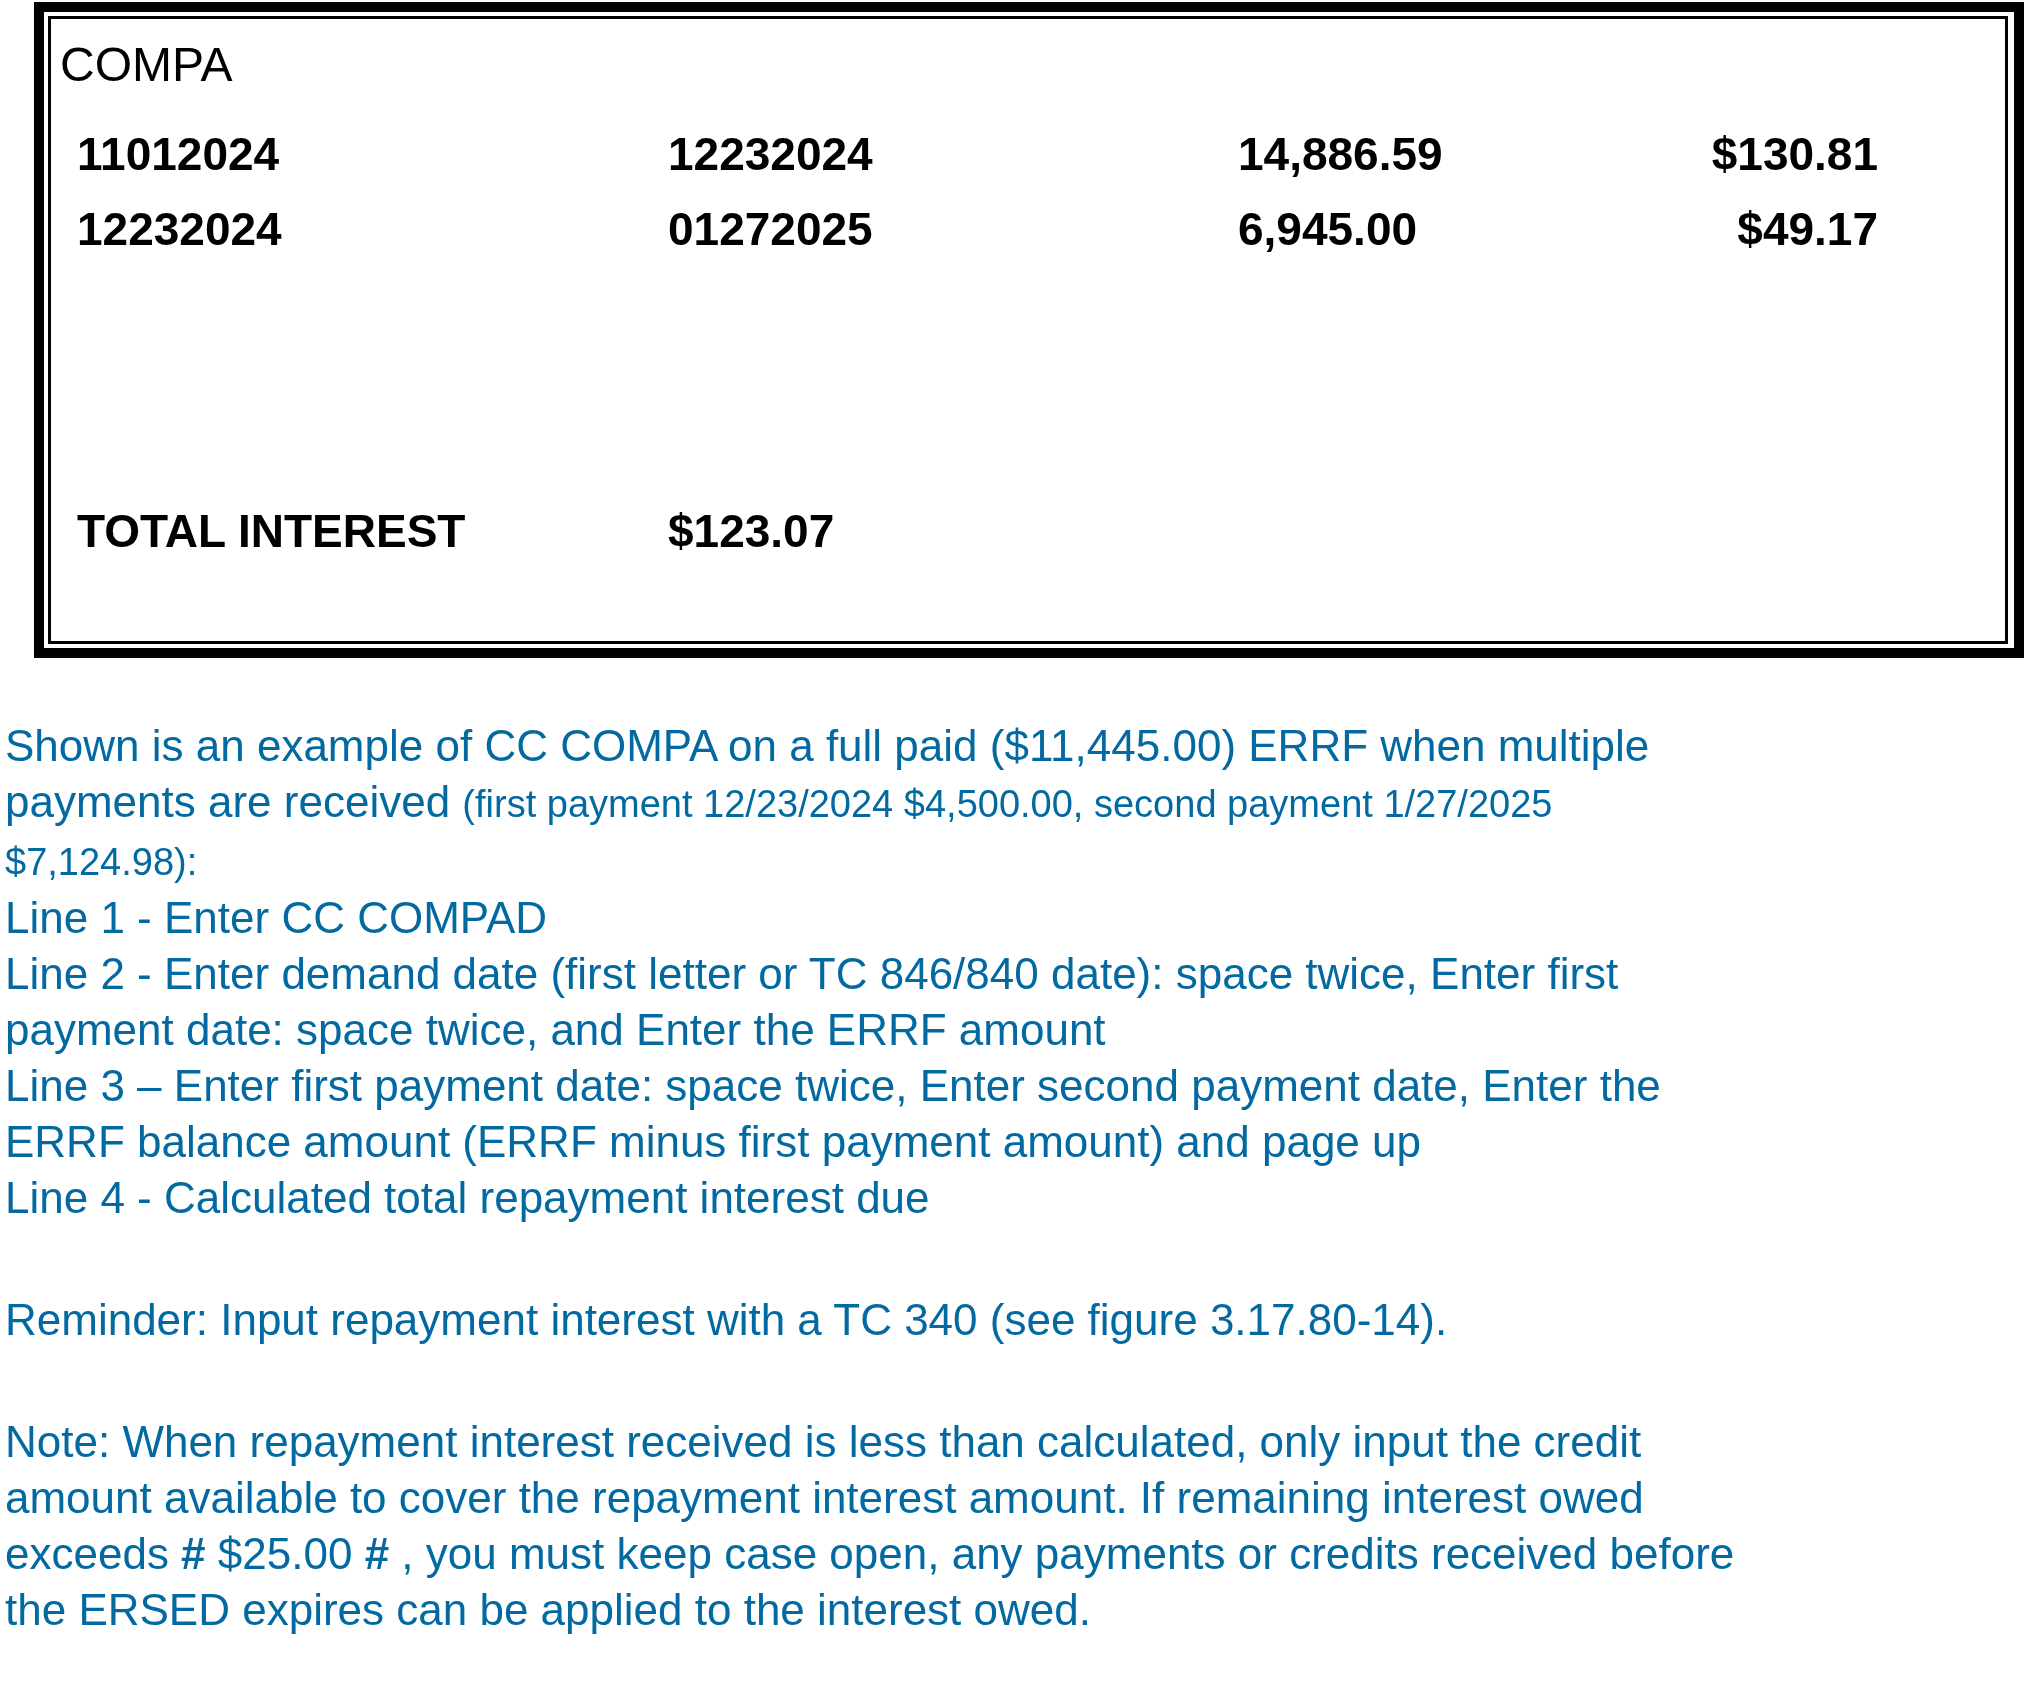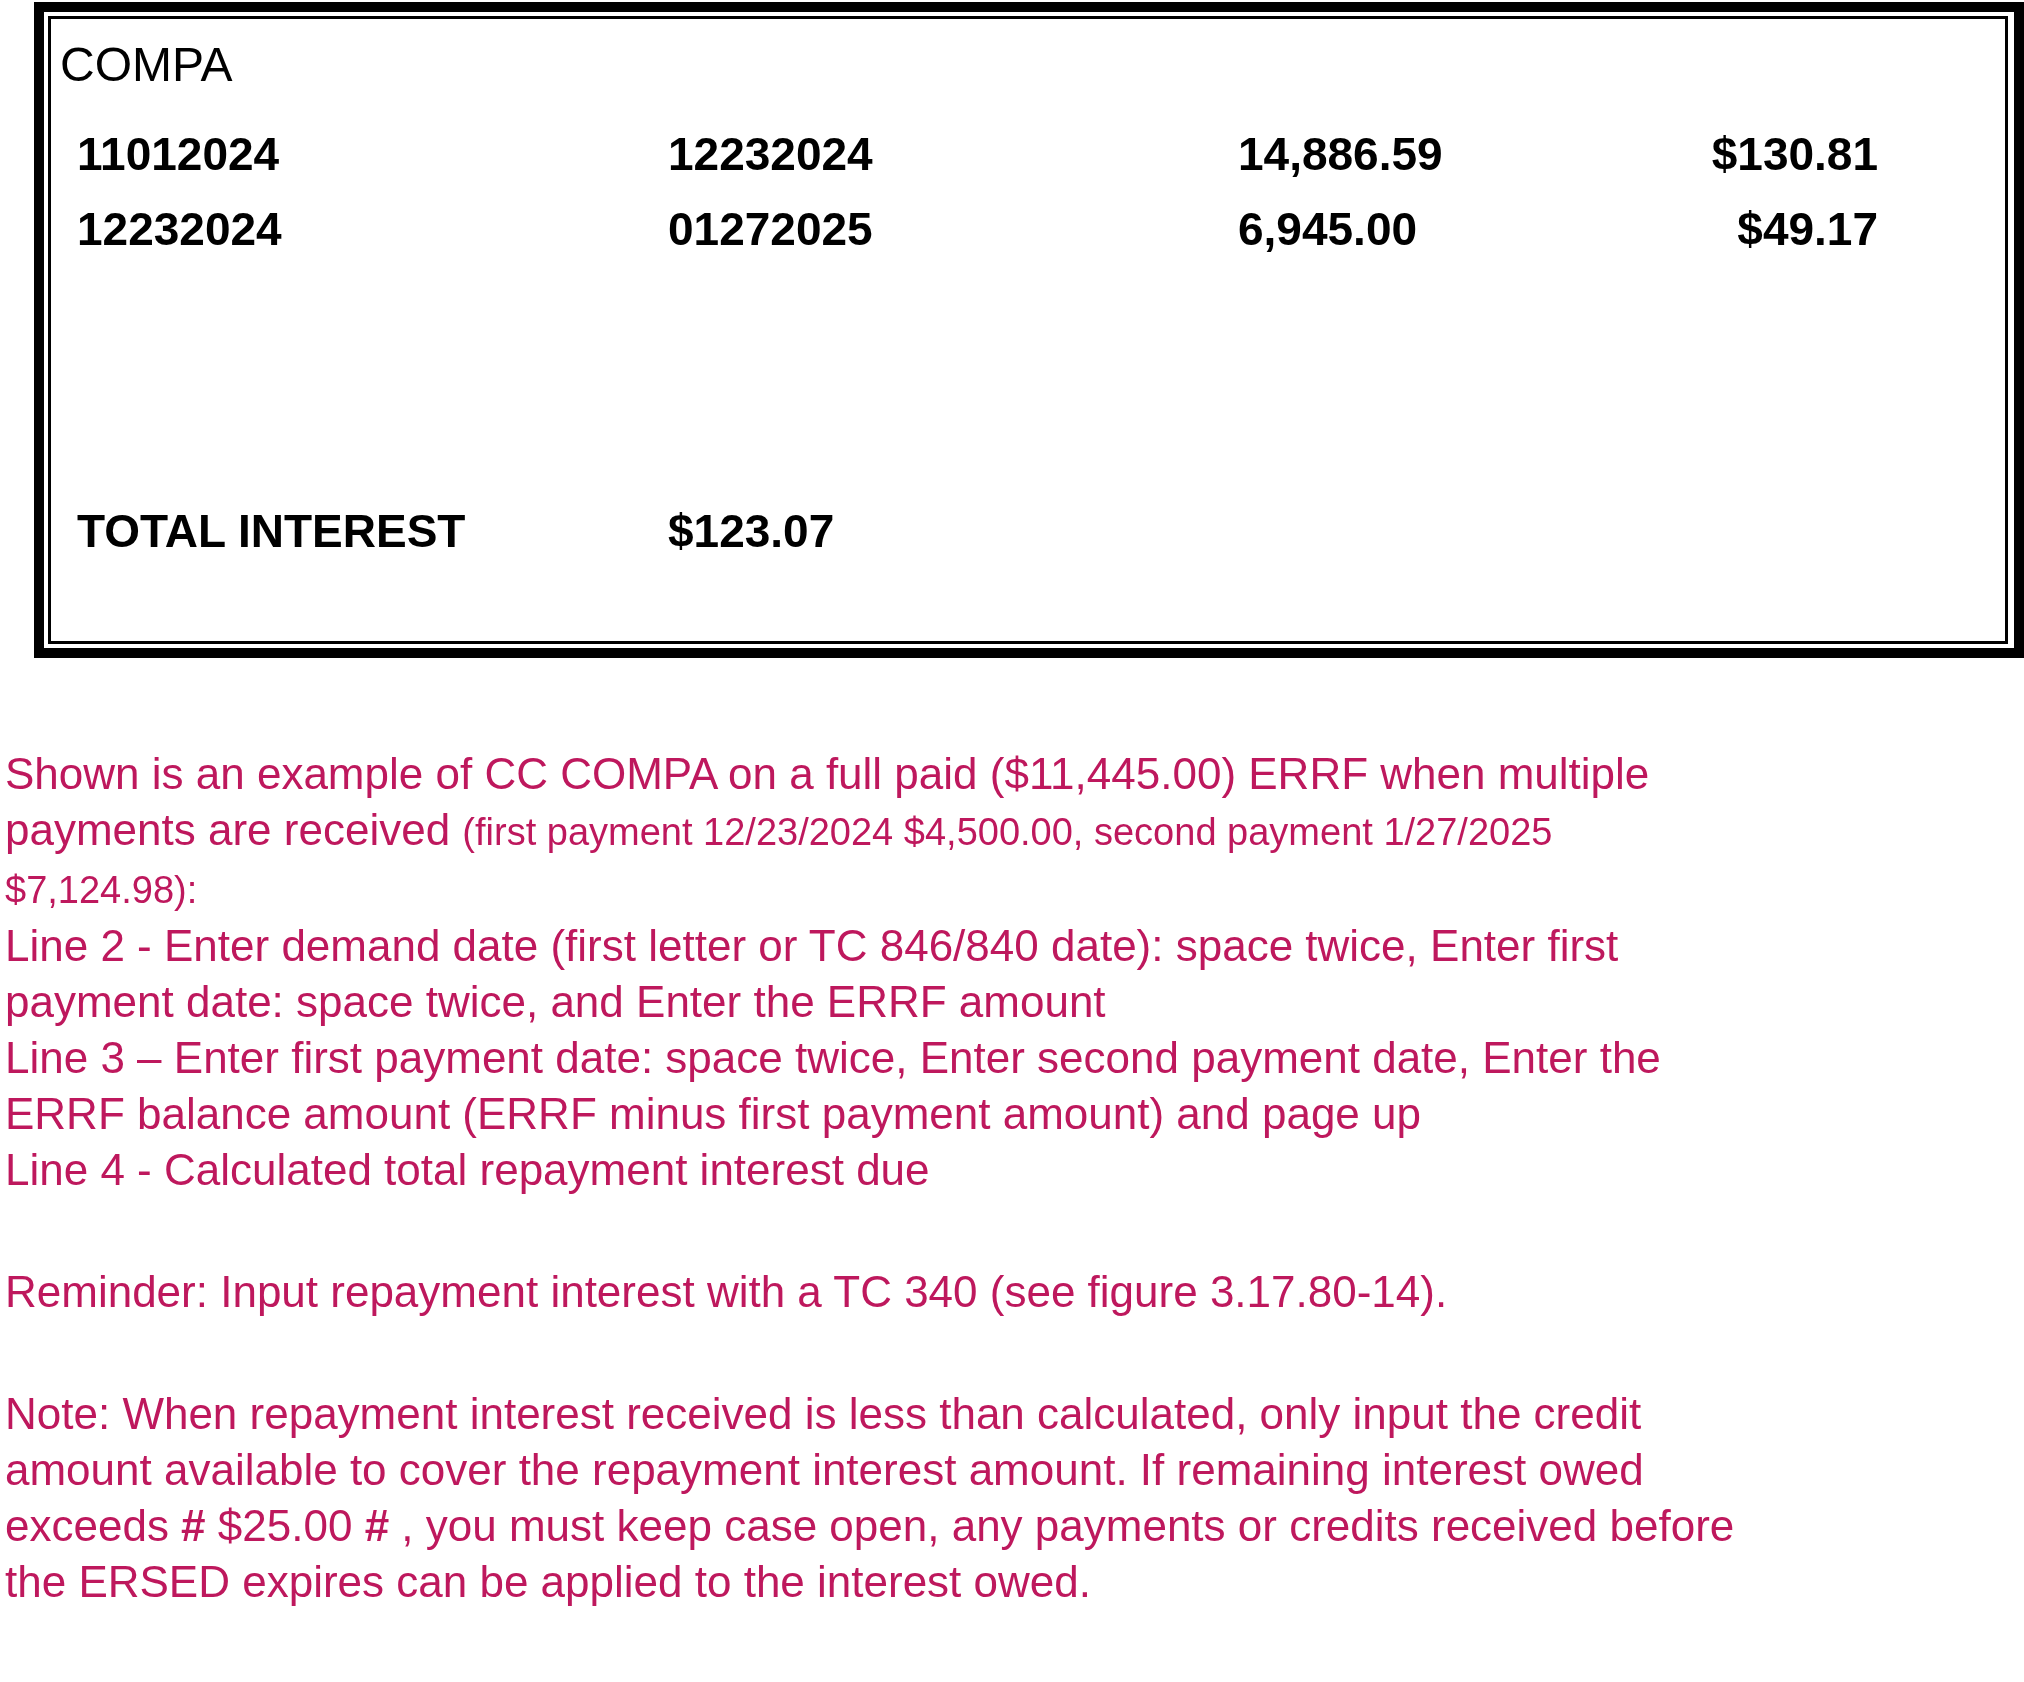--- a/index.html
+++ b/index.html
@@ -64,22 +64,21 @@
   .c4 { width: 300px; text-align: right; }
 
   
   .body-text {
     position: absolute;
     left: 5px;
     top: 718px;
     width: 1990px;
     font-size: 44px;
     line-height: 56px;
-    color: #be185d;
-    margin-top: 28px;
+    color: #0369a1;
   }
   .body-line {
     white-space: pre-wrap;
     min-height: 56px;
   }
   .body-line.blank {
     min-height: 66px;
     height: 66px;
   }
   .seg-normal { font-size: 44px; }
@@ -115,20 +114,21 @@
         <span class="c c2">$123.07</span>
       </div>
 
     </div>
   </div>
 
   <div class="body-text">
       <div class="body-line"><span class="seg-normal">Shown is an example of CC COMPA on a full paid ($11,445.00) ERRF when multiple</span></div>
       <div class="body-line"><span class="seg-normal">payments are received </span><span class="seg-small">(first payment 12/23/2024 $4,500.00, second payment 1/27/2025</span></div>
       <div class="body-line"><span class="seg-small">$7,124.98):</span></div>
+      <div class="body-line"><span class="seg-normal">Line 1 - Enter CC COMPAD</span></div>
       <div class="body-line"><span class="seg-normal">Line 2 - Enter demand date (first letter or TC 846/840 date): space twice, Enter first</span></div>
       <div class="body-line"><span class="seg-normal">payment date: space twice, and Enter the ERRF amount</span></div>
       <div class="body-line"><span class="seg-normal">Line 3 – Enter first payment date: space twice, Enter second payment date, Enter the</span></div>
       <div class="body-line"><span class="seg-normal">ERRF balance amount (ERRF minus first payment amount) and page up</span></div>
       <div class="body-line"><span class="seg-normal">Line 4 - Calculated total repayment interest due</span></div>
       <div class="body-line blank"></div>
       <div class="body-line"><span class="seg-normal">Reminder: Input repayment interest with a TC 340 (see figure 3.17.80-14).</span></div>
       <div class="body-line blank"></div>
       <div class="body-line"><span class="seg-normal">Note: When repayment interest received is less than calculated, only input the credit</span></div>
       <div class="body-line"><span class="seg-normal">amount available to cover the repayment interest amount. If remaining interest owed</span></div>

